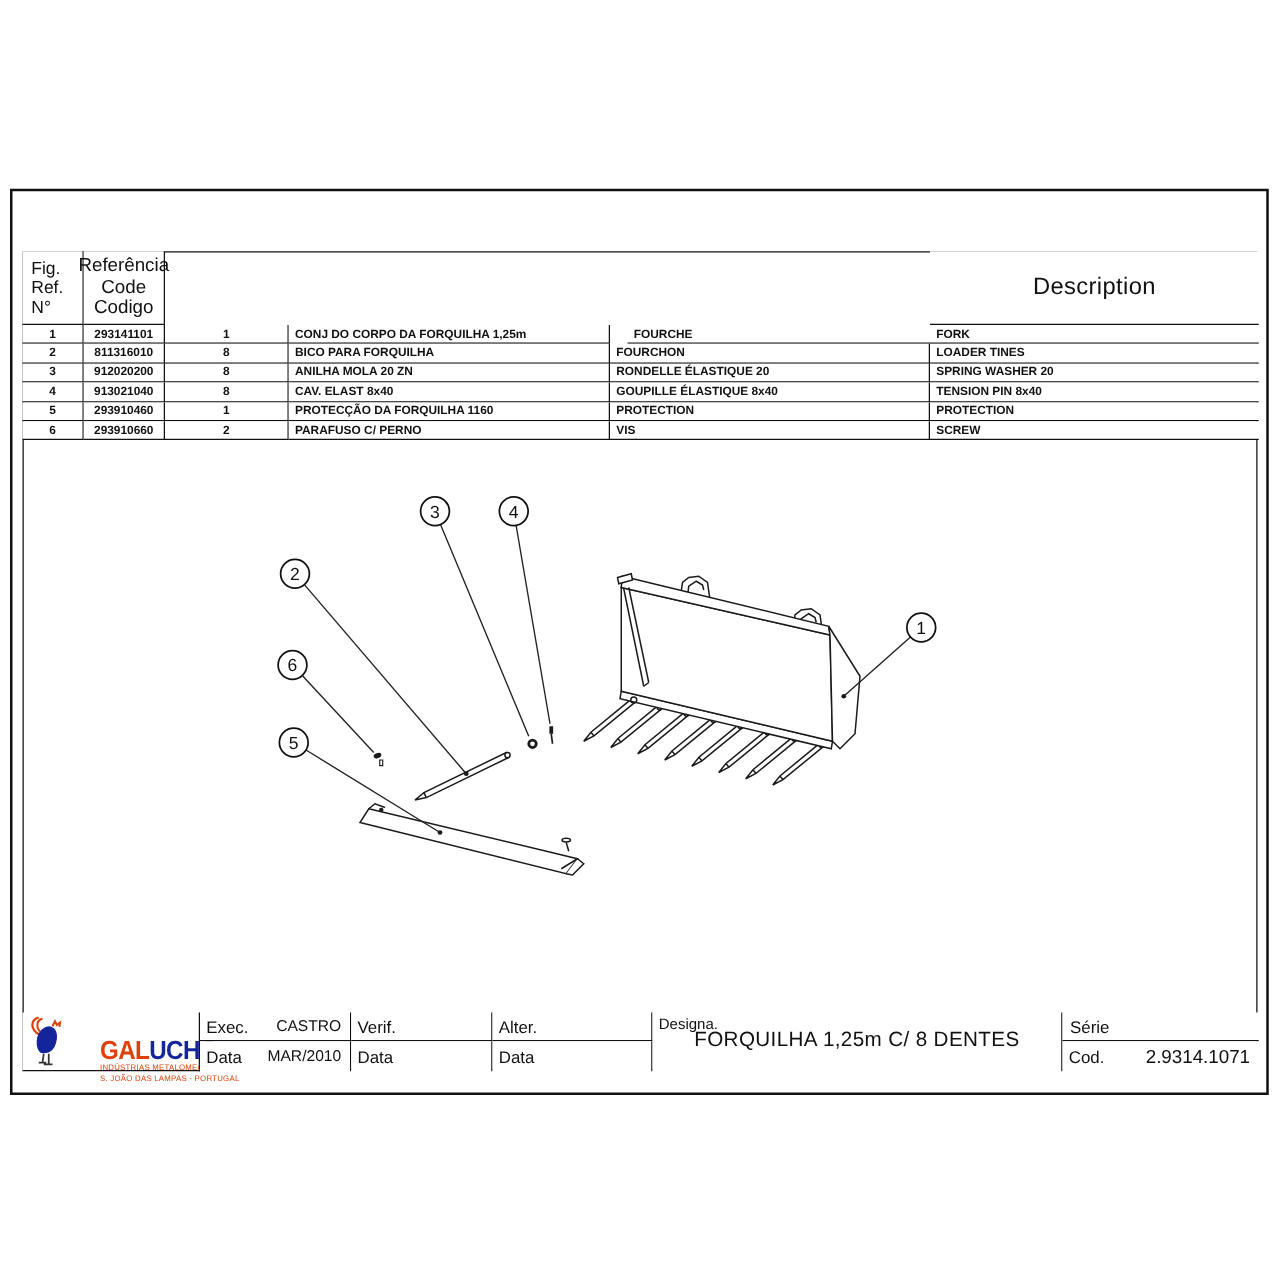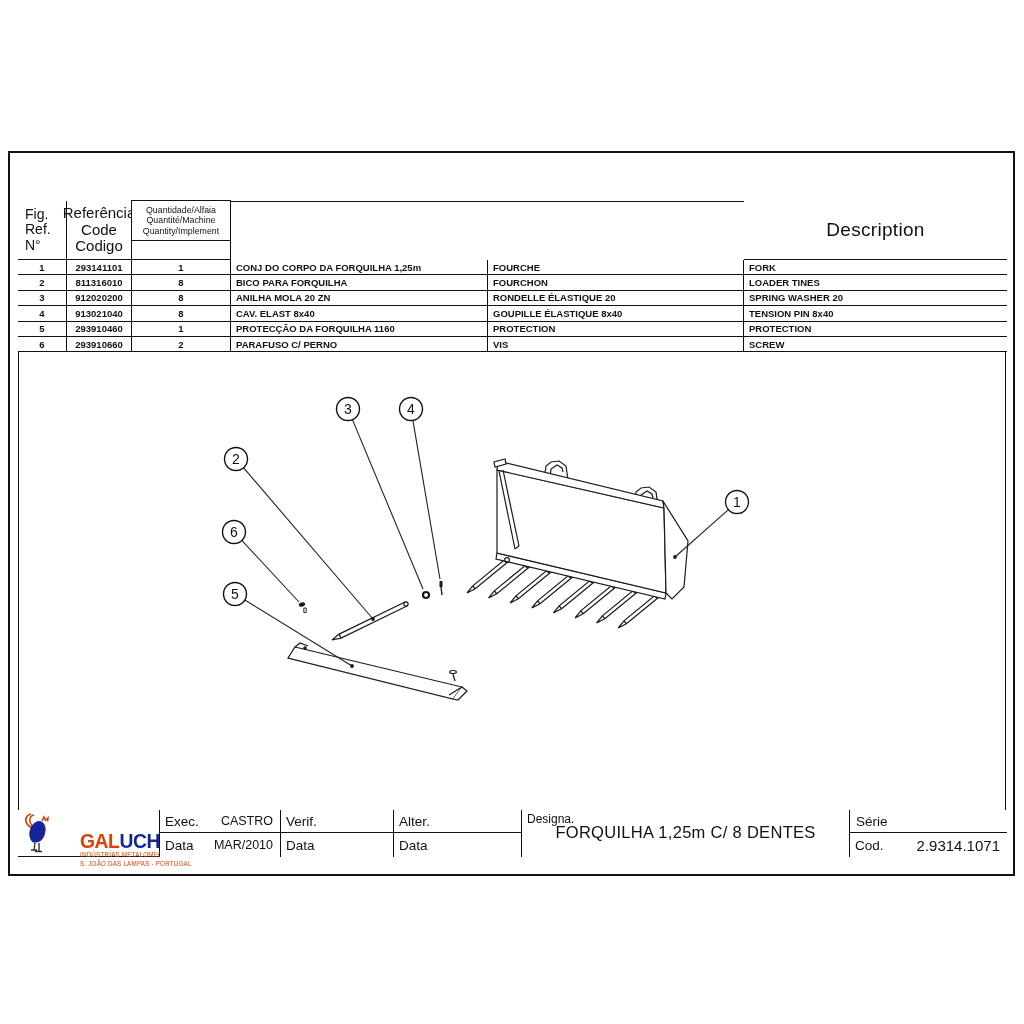--- a/index.html
+++ b/index.html
@@ -54,37 +54,30 @@
     <div class="hcell h-fig" style="left:0;top:0;width:49px;height:59px;">
       <span>Fig.</span>
       <span>Ref.</span>
       <span>N°</span>
     </div>
     <div class="hcell h-med" style="left:49px;top:0;width:65px;height:59px;">
       <span>Referência</span>
       <span>Code</span>
       <span>Codigo</span>
     </div>
-    <div class="hcell" style="left:114px;top:0;width:99px;height:59px;">
-      <div class="qty-box">
-        <span>Quantidade/Alfaia</span>
-        <span>Quantité/Machine</span>
-        <span>Quantity/Implement</span>
-      </div>
-    </div>
     <div class="hcell h-big" style="left:726px;top:0;width:263px;height:59px;border-right:none;">
       <span>Description</span>
     </div>
 
     <div id="table-body">
         <div class="bcell ctr" style="left: 0px; top: 59px; width: 49px; height: 15.4px;">1</div>
         <div class="bcell ctr" style="left: 49px; top: 59px; width: 65px; height: 15.4px;">293141101</div>
         <div class="bcell ctr" style="left: 114px; top: 59px; width: 99px; height: 15.4px;">1</div>
         <div class="bcell lft" style="left: 213px; top: 59px; width: 257px; height: 15.4px;">CONJ DO CORPO DA FORQUILHA 1,25m</div>
-        <div class="bcell lft" style="left: 470px; top: 59px; width: 256px; height: 15.4px;">FOURCHE</div>
+        <div class="bcell lft" style="left: 484px; top: 59px; width: 256px; height: 15.4px;">FOURCHE</div>
         <div class="bcell lft" style="left: 726px; top: 59px; width: 263px; height: 15.4px; border-right: none;">FORK</div>
         <div class="bcell ctr" style="left: 0px; top: 74.4px; width: 49px; height: 15.4px;">2</div>
         <div class="bcell ctr" style="left: 49px; top: 74.4px; width: 65px; height: 15.4px;">811316010</div>
         <div class="bcell ctr" style="left: 114px; top: 74.4px; width: 99px; height: 15.4px;">8</div>
         <div class="bcell lft" style="left: 213px; top: 74.4px; width: 257px; height: 15.4px;">BICO PARA FORQUILHA</div>
         <div class="bcell lft" style="left: 470px; top: 74.4px; width: 256px; height: 15.4px;">FOURCHON</div>
         <div class="bcell lft" style="left: 726px; top: 74.4px; width: 263px; height: 15.4px; border-right: none;">LOADER TINES</div>
         <div class="bcell ctr" style="left: 0px; top: 89.8px; width: 49px; height: 15.4px;">3</div>
         <div class="bcell ctr" style="left: 49px; top: 89.8px; width: 65px; height: 15.4px;">912020200</div>
         <div class="bcell ctr" style="left: 114px; top: 89.8px; width: 99px; height: 15.4px;">8</div>

